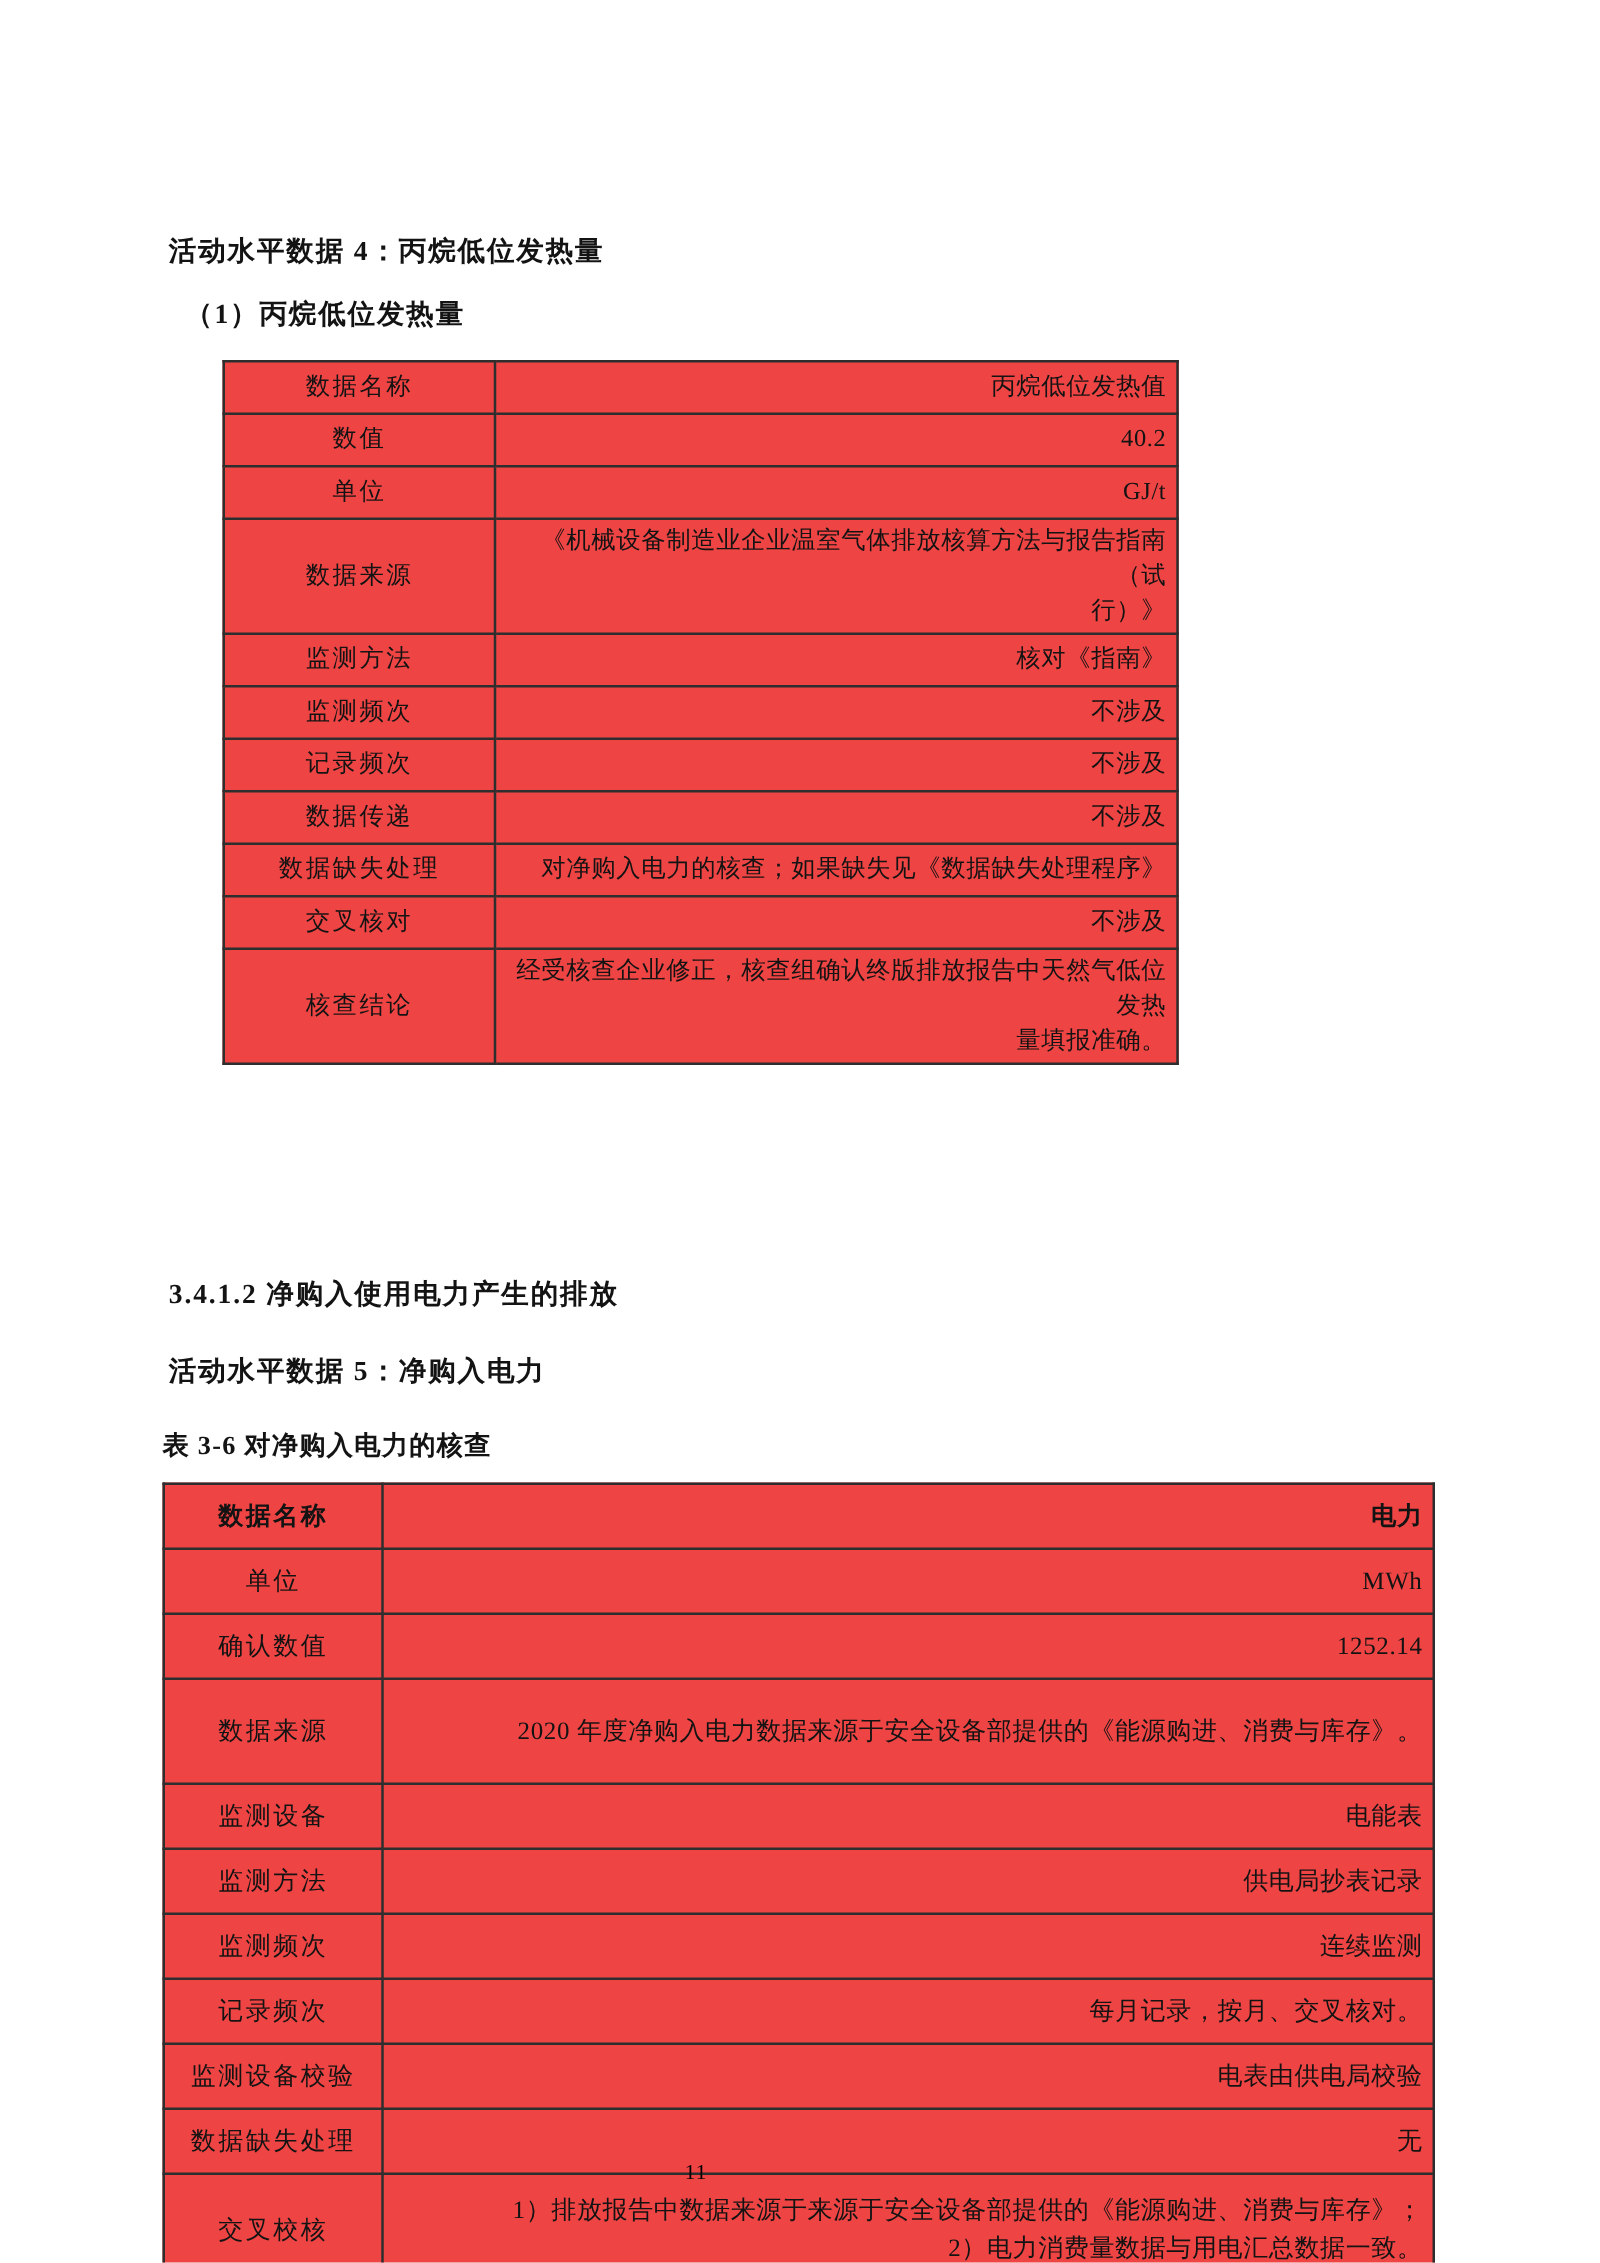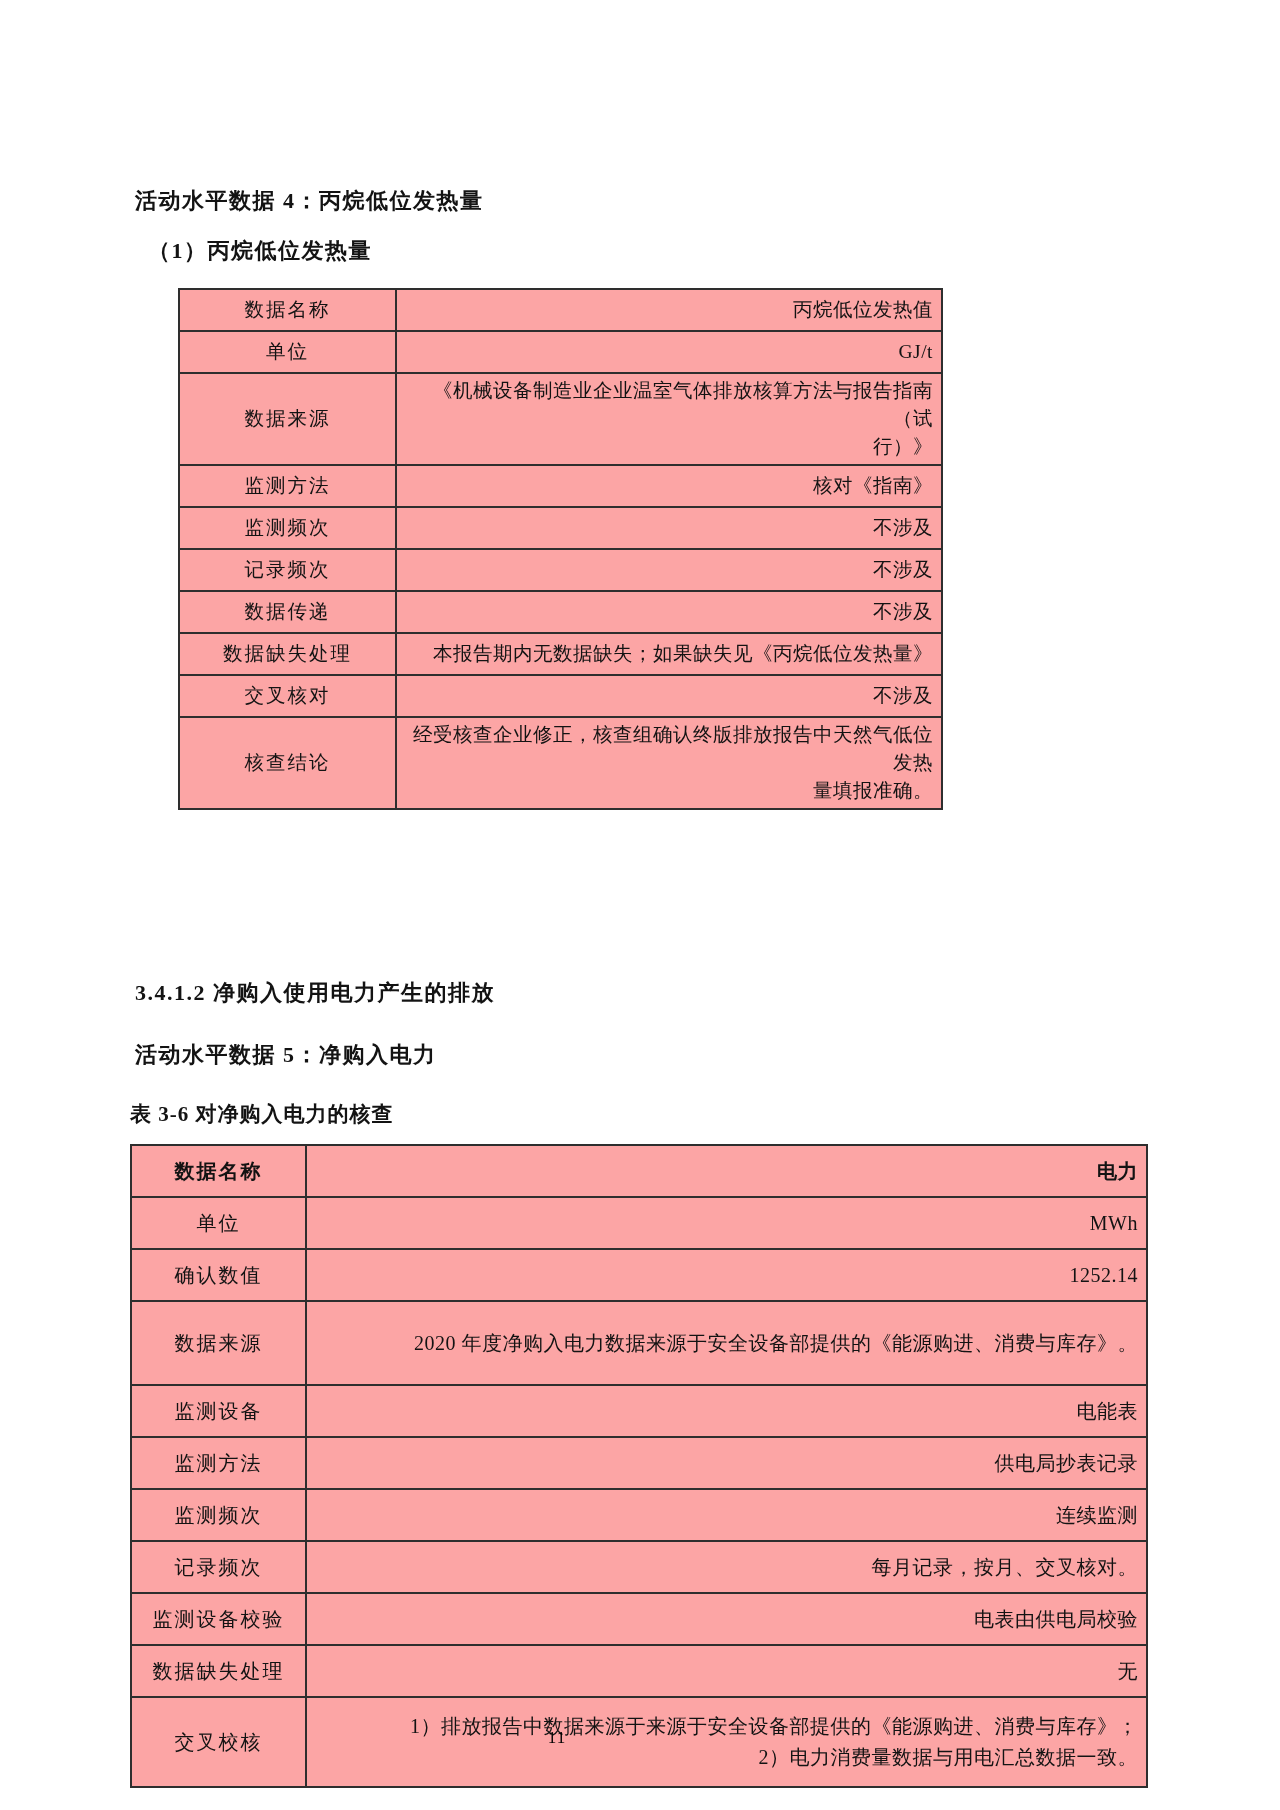--- a/index.html
+++ b/index.html
@@ -7,21 +7,21 @@
     width:1280px; height:1810px; position:relative;
     font-family:"Liberation Serif","DejaVu Serif",serif;
     color:#131313;
   }
   .page { position:relative; width:1280px; height:1810px; overflow:hidden;border-radius:20px; }
   .content { padding:186px 130px 0 135px; }
 
   .h-bold { font-weight:bold; font-size:22px; line-height:30px; letter-spacing:1.5px; }
   .sub-indent { padding-left:13px;font-family:Liberation Serif, serif; }
 
-  .tbl { border-collapse:collapse; table-layout:fixed; background:#fca5a5; }
+  .tbl { border-collapse:collapse; table-layout:fixed; background:#ef4444; }
   .tbl td {
     border:2px solid #2e2e2e;
     vertical-align:middle;
     padding:3px 8px;
     font-size:19.5px;
     line-height:28px;
   }
   .tbl td.lbl { text-align:center; letter-spacing:2px; padding:3px 4px; }
   .tbl td.val { text-align:right; padding-left:14px; white-space:pre-line; letter-spacing:0.5px; }
   .bold-row td { font-weight:bold; }
@@ -62,20 +62,24 @@
       <colgroup>
           <col class="c1">
           <col>
         </colgroup>
       <tbody>
           <tr>
             <td class="lbl">数据名称</td>
             <td class="val">丙烷低位发热值</td>
           </tr>
           <tr>
+            <td class="lbl">数值</td>
+            <td class="val">40.2</td>
+          </tr>
+          <tr>
             <td class="lbl">单位</td>
             <td class="val">GJ/t</td>
           </tr>
           <tr>
             <td class="lbl">数据来源</td>
             <td class="val">《机械设备制造业企业温室气体排放核算方法与报告指南（试
 行）》</td>
           </tr>
           <tr>
             <td class="lbl">监测方法</td>
@@ -88,21 +92,21 @@
           <tr>
             <td class="lbl">记录频次</td>
             <td class="val">不涉及</td>
           </tr>
           <tr>
             <td class="lbl">数据传递</td>
             <td class="val">不涉及</td>
           </tr>
           <tr>
             <td class="lbl">数据缺失处理</td>
-            <td class="val">本报告期内无数据缺失；如果缺失见《丙烷低位发热量》</td>
+            <td class="val">对净购入电力的核查；如果缺失见《数据缺失处理程序》</td>
           </tr>
           <tr>
             <td class="lbl">交叉核对</td>
             <td class="val">不涉及</td>
           </tr>
           <tr>
             <td class="lbl">核查结论</td>
             <td class="val">经受核查企业修正，核查组确认终版排放报告中天然气低位发热
 量填报准确。</td>
           </tr>

